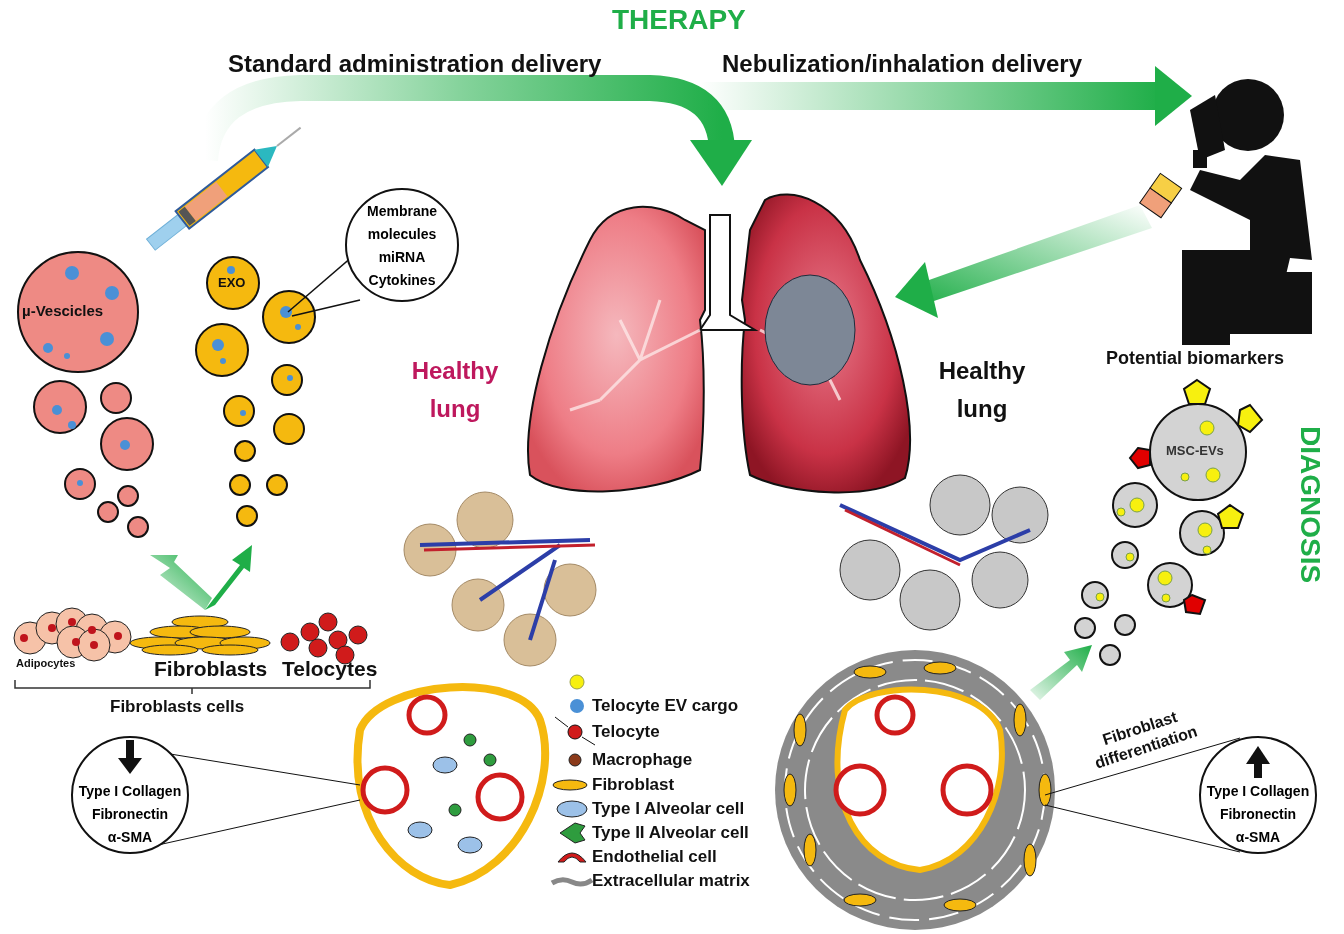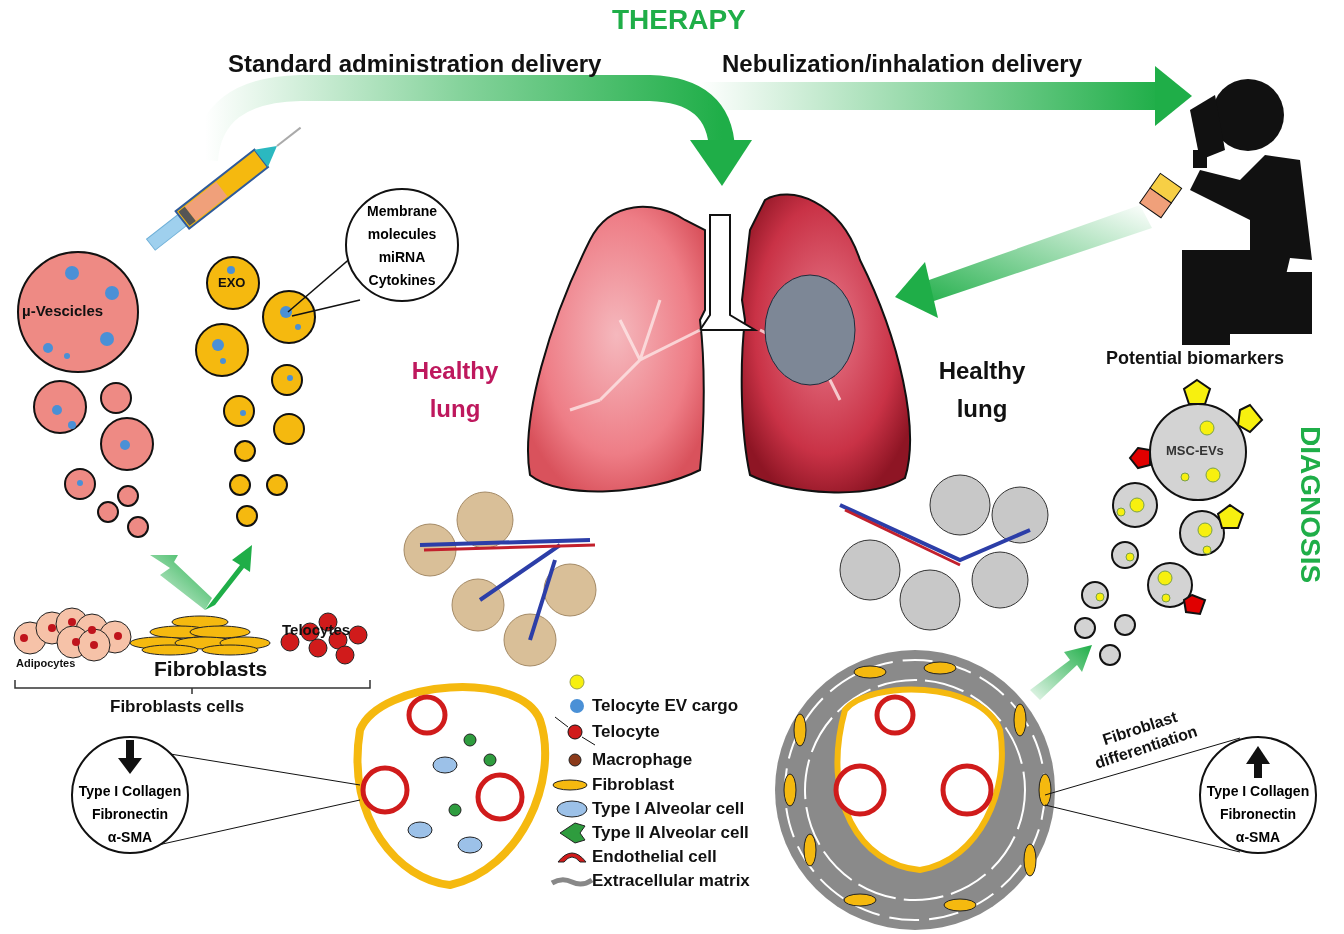--- a/index.html
+++ b/index.html
@@ -327,21 +327,21 @@
   <div>Healthy</div>
   <div>lung</div>
 </div>
 <div class="circle-text" style="left:922px;top:352px;width:120px;font-size:24px;line-height:38px;color:#111;">
   <div>Healthy</div>
   <div>lung</div>
 </div>
 
 <div class="lbl" style="left:16px;top:657px;font-size:11px;">Adipocytes</div>
 <div class="lbl" style="left:154px;top:657px;font-size:21px;">Fibroblasts</div>
-<div class="lbl" style="left:282px;top:621px;font-size:15px;">Telocytes</div>
+<div class="lbl" style="left:282px;top:657px;font-size:21px;">Telocytes</div>
 <div class="lbl" style="left:110px;top:697px;font-size:17px;">Fibroblasts cells</div>
 
 <div class="circle-text" style="left:70px;top:780px;width:120px;font-size:14px;line-height:23px;">
   <div>Type I Collagen</div>
   <div>Fibronectin</div>
   <div>α-SMA</div>
 </div>
 <div class="circle-text" style="left:1198px;top:780px;width:120px;font-size:14px;line-height:23px;">
   <div>Type I Collagen</div>
   <div>Fibronectin</div>

